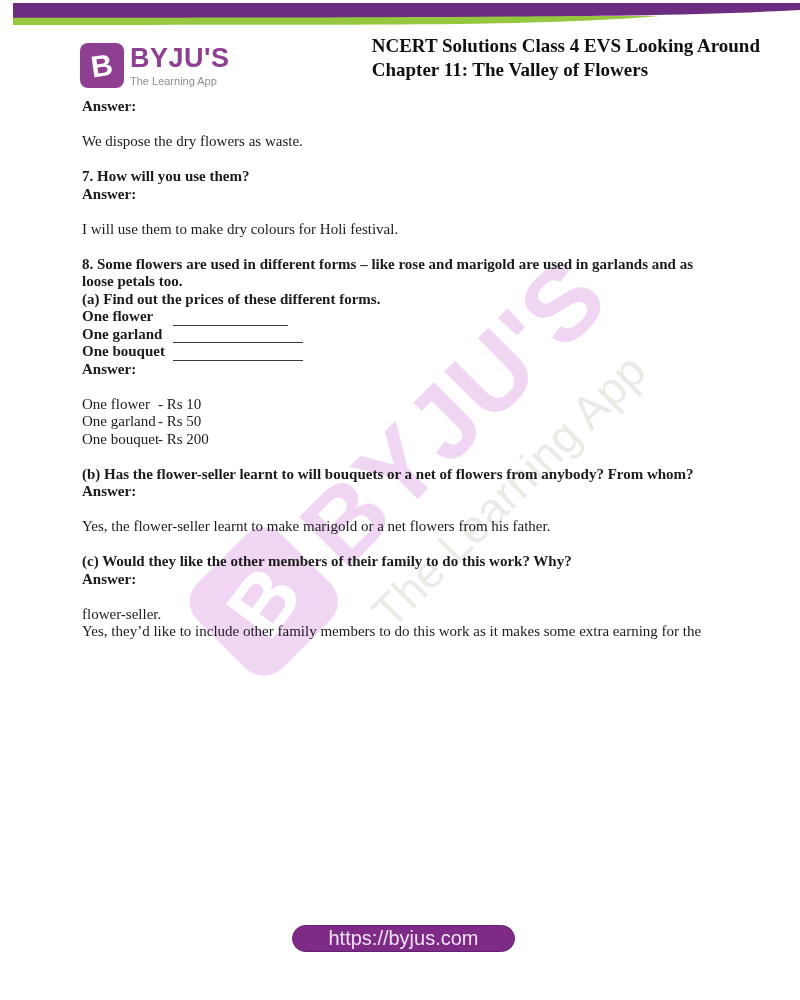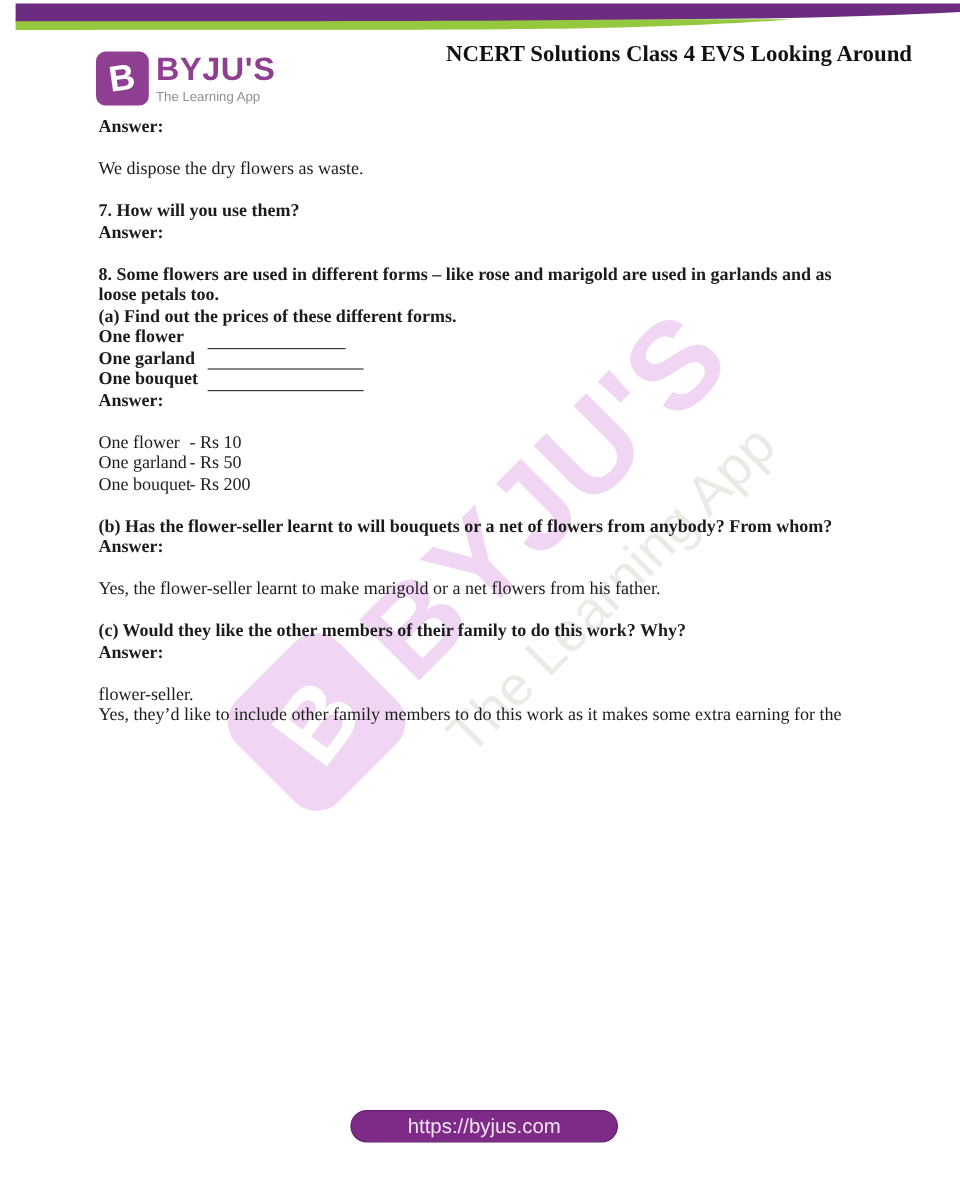--- a/index.html
+++ b/index.html
@@ -79,21 +79,21 @@
 
   .price-row { display: flex; font-size: 15px; line-height: 17.5px; }
   .price-label { width: 76px; white-space: nowrap; }
   .price-value { white-space: nowrap; }
 
   
   .footer-pill {
     position: absolute; left: 292px; top: 925px; width: 223px; height: 27px;
     background: #7d2b87; border: 1px solid #661f70; border-radius: 14px;
     display: flex; align-items: center; justify-content: center;
-    font-family: "Liberation Sans", sans-serif; font-size: 17px; color: #f2e3f4;
+    font-family: "Liberation Sans", sans-serif; font-size: 20px; color: #f2e3f4;
     z-index: 2; text-decoration: none; cursor: pointer;
   }
 </style>
 </head>
 <body>
 
 <svg class="banner" viewBox="0 0 800 30" xmlns="http://www.w3.org/2000/svg">
   <path d="M13 16 H660 C 600 21 520 23.5 440 24.2 C 300 25 100 25 13 25 Z" fill="#95c83e"></path>
   <path d="M13 3 H800 V10 C 745 13 690 14.5 630 15.5 C 420 17.8 120 17.8 13 17.8 Z" fill="#6c2c80"></path>
 </svg>
@@ -103,20 +103,21 @@
     <span class="bglyph">B</span>
   </div>
   <div class="logo-text">
     <div class="logo-brand">BYJU'S</div>
     <div class="logo-tagline">The Learning App</div>
   </div>
 </div>
 
 <div class="doc-title">
   <div>NCERT Solutions Class 4 EVS Looking Around</div>
+  <div>Chapter 11: The Valley of Flowers</div>
 </div>
 
 <div class="watermark">
   <div class="wm-row">
     <div class="wm-icon">
       <span class="bglyph">B</span>
     </div>
     <div class="wm-brand">BYJU'S</div>
   </div>
   <div class="wm-tagline">The Learning App</div>
@@ -130,20 +131,23 @@
 
   <p>
     <span class="line">We dispose the dry flowers as waste.</span>
   </p>
 
   <p>
     <span class="line b">7. How will you use them?</span>
     <span class="line b">Answer:</span>
   </p>
 
+  <p>
+    <span class="line">I will use them to make dry colours for Holi festival.</span>
+  </p>
 
   <p>
     <span class="line b">8. Some flowers are used in different forms – like rose and marigold are used in garlands and as</span>
     <span class="line b">loose petals too.</span>
     <span class="line b">(a) Find out the prices of these different forms.</span>
     <span class="fill-row">
       <span class="fill-label">One flower</span>
       <span class="blank w1"></span>
     </span>
     <span class="fill-row">

